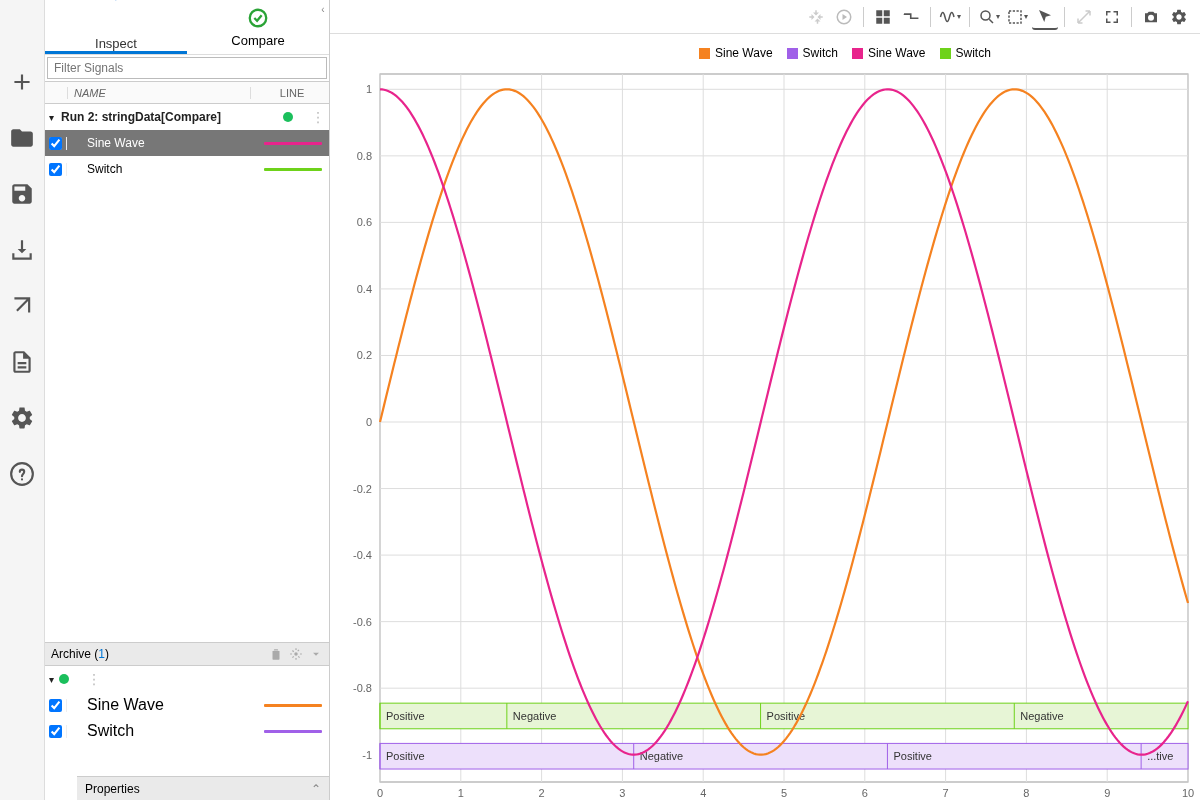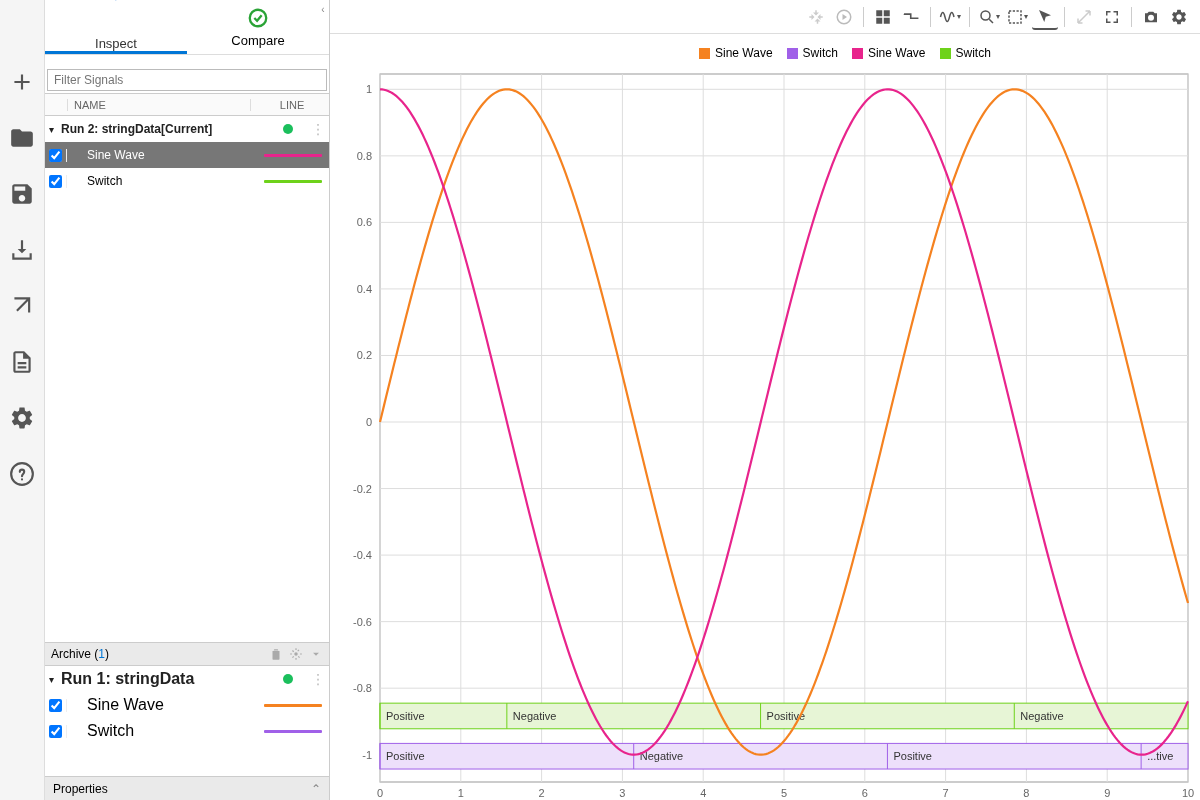--- a/index.html
+++ b/index.html
@@ -7,43 +7,43 @@
 .icon-rail { width: 45px; background: #f5f5f5; border-right: 1px solid #ddd; display: flex; flex-direction: column; align-items: center; padding-top: 62px; gap: 16px; }
 .icon-rail .rail-btn { width: 40px; height: 40px; display: flex; align-items: center; justify-content: center; cursor: pointer; color: #555; }
 .icon-rail svg { width: 26px; height: 26px; fill: #555; }
 .left-panel { width: 285px; border-right: 1px solid #ccc; display: flex; flex-direction: column; position: relative; }
 .collapse-handle { position: absolute; right: -1px; top: 2px; width: 14px; height: 14px; display:flex; align-items:center; justify-content:center; font-size:10px; color:#888; cursor:pointer;}
 .tabs { display: flex; height: 55px; border-bottom: 1px solid #ddd; }
 .tab { flex: 1; display: flex; flex-direction: column; align-items: center; justify-content: center; font-size: 13px; color: #000000; cursor: pointer; gap: 4px; }
 .tab svg { width: 22px; height: 22px; }
 .tab.active { border-bottom: 3px solid #0076d6; color: #333; gap: 35px; }
 .filter-row { padding: 2px; border-bottom: 1px solid #ccc; }
-.filter-input { width: 100%; height: 22px; font-size: 12px; color: #888; border: 1px solid #bbb; padding: 0 6px; outline: none; margin-top: 12px; }
+.filter-input { width: 100%; height: 22px; font-size: 12px; color: #888; border: 1px solid #bbb; padding: 0 6px; outline: none; }
 .col-headers { display: flex; height: 22px; border-bottom: 1px solid #ccc; font-size: 11px; color: #666; align-items: center; background:#fafafa;}
 .col-check { width: 22px; }
-.col-name { flex: 1; padding-left: 6px; border-left:1px solid #ddd; border-right:1px solid #ddd;}
+.col-name { flex: 1; padding-left: 6px; border-left:1px solid #ddd; border-right:1px solid #ddd;font-style:italic;}
 .col-line { width: 78px; padding-left: 4px; text-align: center; }
 .tree { flex: 1; overflow: auto; font-size: 12px; }
 .run-row { display: flex; align-items: center; height: 26px; padding-left: 4px; cursor: pointer; color:#222; }
 .run-row .caret { width: 10px; font-size: 10px; }
 .run-row .label { flex: 1; font-weight: bold; padding-left: 2px;}
 .status-dot { width: 10px; height: 10px; border-radius: 50%; margin-right: 18px; }
 .kebab { color:#bbb; font-size:14px; margin-right:4px; cursor:pointer;}
 .sig-row { display: flex; align-items: center; height: 26px; }
 .sig-row .chk { width: 22px; display:flex; align-items:center; justify-content:center; border-right:1px solid #eee;}
 .sig-row .nm { flex: 1; padding-left: 20px; }
 .sig-row .ln { width: 72px; display:flex; align-items:center; justify-content:center;}
 .color-swatch { width: 58px; height: 3px; border-radius:1px;}
 .sig-row.sel { background: #777; color: #fff; }
 .archive-hdr { height: 24px; background: #eaeaea; border-top:1px solid #ccc; border-bottom:1px solid #ccc; display:flex; align-items:center; padding:8px 6px; font-size:12px;}
 .archive-hdr .cnt { color:#0076d6; }
 .archive-hdr .spacer{flex:1;}
 .archive-hdr svg {width:14px;height:14px;fill:#aaa;margin-left:6px;cursor:pointer;}
 .archive-area { height: 110px; overflow:auto;}
-.props-hdr { height: 24px; background:#eaeaea; border-top:1px solid #ccc; display:flex; align-items:center; padding:0 8px; font-size:12px; cursor:pointer;}
+.props-hdr { height: 24px; background:#eaeaea; border-top:1px solid #ccc; display:flex; align-items:center; padding:0 8px; font-size:12px; cursor:pointer;margin-left:32px;}
 .props-hdr .spacer{flex:1;}
 .main { flex: 1; display: flex; flex-direction: column; }
 .top-toolbar { height: 34px; border-bottom: 1px solid #ddd; display:flex; align-items:center; justify-content:flex-end; padding:0 8px; gap:2px;}
 .tb-btn { width:26px; height:26px; display:flex; align-items:center; justify-content:center; cursor:pointer; color:#999; border-radius:3px;}
 .tb-btn svg{width:18px;height:18px;fill:#999;}
 .tb-btn.dark svg{fill:#555;}
 .tb-sep{width:1px;height:20px;background:#ccc;margin:0 4px;}
 .plot-area{flex:1;position:relative;}
 .legend{position:absolute;left:369px;top:12px;display:flex;gap:14px;font-size:12px;align-items:center;}
 .legend .item{display:flex;align-items:center;gap:5px;}
@@ -119,21 +119,21 @@
     <input class="filter-input" placeholder="Filter Signals" style="">
   </div>
   <div class="col-headers">
     <div class="col-check"></div>
     <div class="col-name">NAME</div>
     <div class="col-line">LINE</div>
   </div>
   <div class="tree" id="tree-current">
       <div class="run-row">
         <span class="caret">▾</span>
-        <span class="label">Run 2: stringData[Current]</span>
+        <span class="label">Run 2: stringData[Compare]</span>
         <span class="status-dot" style="background:#1bbf5c"></span>
         <span class="kebab">⋮</span>
       </div>
       <div class="sig-row sel">
         <span class="chk">
           <input type="checkbox" checked="" style="">
         </span>
         <span class="nm">Sine Wave</span>
         <span class="ln">
           <span class="color-swatch" style="background:#e8248c"></span>
@@ -163,21 +163,20 @@
         <circle cx="12" cy="12" r="3"></circle>
         <path d="M12 2v3m0 14v3m10-10h-3M5 12H2m15.07-7.07l-2.12 2.12M8.05 15.95l-2.12 2.12m0-12.02l2.12 2.12m7.9 7.9l2.12 2.12" stroke="#aaa" stroke-width="2"></path>
       </svg>
     <svg viewBox="0 0 24 24">
         <path d="M7 10l5 5 5-5z"></path>
       </svg>
   </div>
   <div class="archive-area" id="tree-archive">
       <div class="run-row">
         <span class="caret">▾</span>
-        <span class="label">Run 1: stringData</span>
         <span class="status-dot" style="background:#1bbf5c"></span>
         <span class="kebab">⋮</span>
       </div>
       <div class="sig-row">
         <span class="chk">
           <input type="checkbox" checked="" style="">
         </span>
         <span class="nm">Sine Wave</span>
         <span class="ln">
           <span class="color-swatch" style="background:#f58220"></span>

